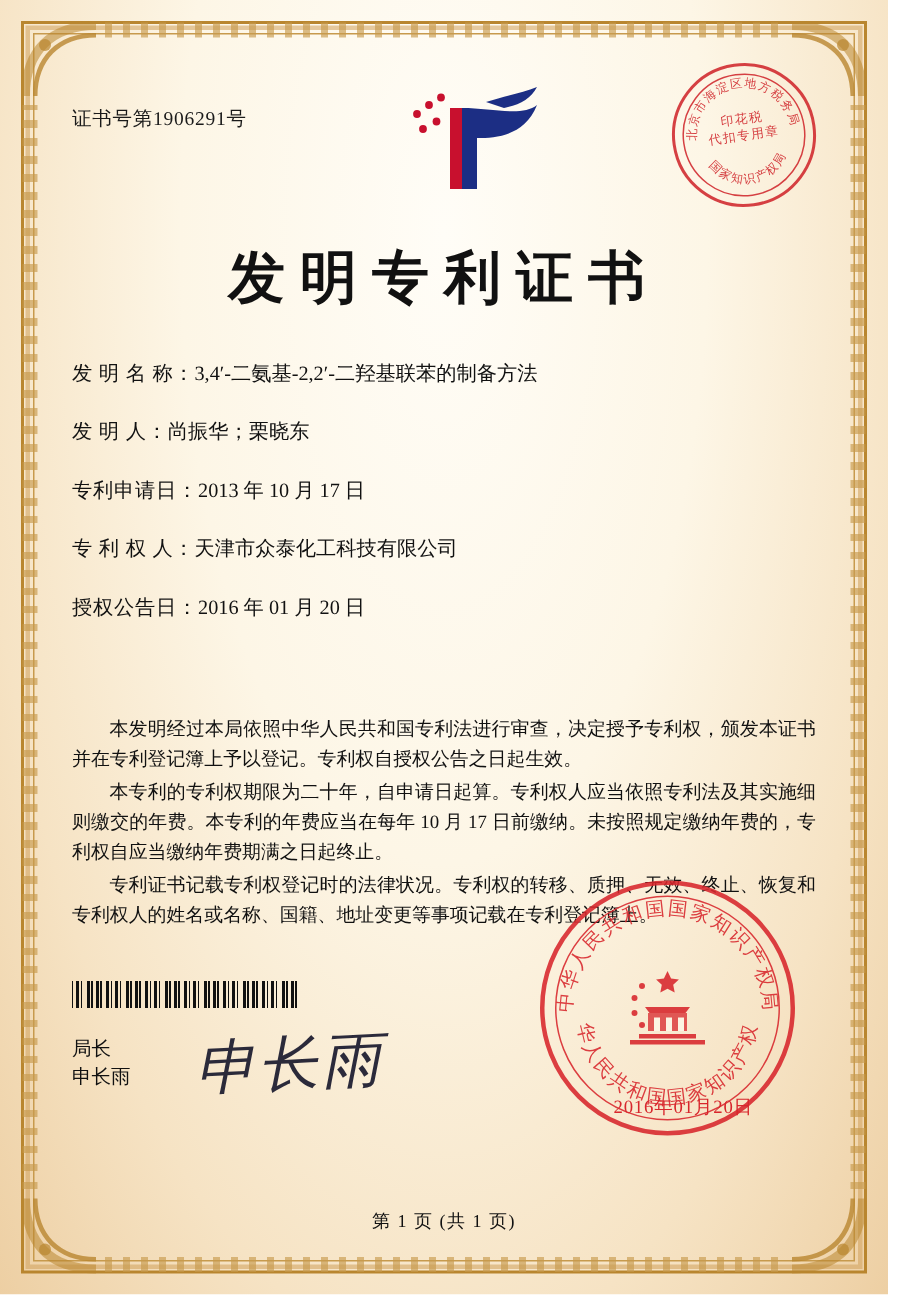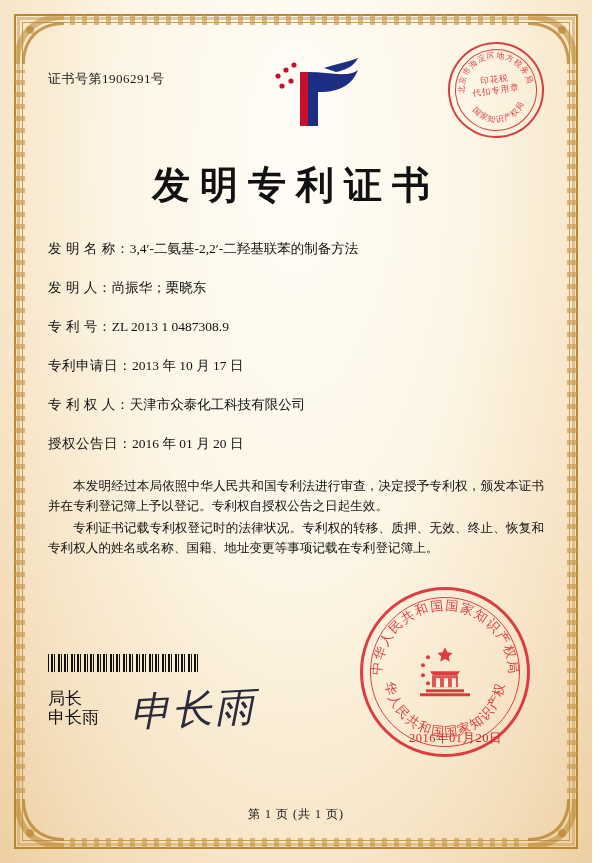--- a/index.html
+++ b/index.html
@@ -188,21 +188,21 @@
         #111 0 1px, transparent 1px 3px,
         #111 3px 5px, transparent 5px 6px,
         #111 6px 7px, transparent 7px 10px,
         #111 10px 12px, transparent 12px 13px);
   }
 
   .signoff {
     position: absolute;
     left: 14px;
     top: 655px;
-    font-size: 17px;
+    font-size: 13px;
     line-height: 19px;
     color: #111;
   }
   .signature {
     position: absolute;
     left: 96px;
     top: 648px;
     font-size: 40px;
     color: #1a1a2e;
     font-family: "Liberation Serif", serif;
@@ -338,35 +338,33 @@
     <div class="title">发明专利证书</div>
 
     <div class="fields">
       <div class="field">
         <span class="flabel">发 明 名 称：</span><span>3,4′-二氨基-2,2′-二羟基联苯的制备方法</span>
       </div>
       <div class="field">
         <span class="flabel">发 明 人：</span><span>尚振华；栗晓东</span>
       </div>
       <div class="field">
-        <span class="flabel">专 利 号：</span><span>ZL 2013 1 0487308.9</span>
-      </div>
-      <div class="field">
         <span class="flabel">专利申请日：</span><span>2013 年 10 月 17 日</span>
       </div>
       <div class="field">
         <span class="flabel">专 利 权 人：</span><span>天津市众泰化工科技有限公司</span>
       </div>
       <div class="field">
         <span class="flabel">授权公告日：</span><span>2016 年 01 月 20 日</span>
       </div>
     </div>
 
     <div class="body-text">
       <p>本发明经过本局依照中华人民共和国专利法进行审查，决定授予专利权，颁发本证书并在专利登记簿上予以登记。专利权自授权公告之日起生效。</p>
+      <p>本专利的专利权期限为二十年，自申请日起算。专利权人应当依照专利法及其实施细则缴交的年费。本专利的年费应当在每年 10 月 17 日前缴纳。未按照规定缴纳年费的，专利权自应当缴纳年费期满之日起终止。</p>
       <p>专利证书记载专利权登记时的法律状况。专利权的转移、质押、无效、终止、恢复和专利权人的姓名或名称、国籍、地址变更等事项记载在专利登记簿上。</p>
     </div>
 
     <div class="barcode"></div>
 
     <div class="signoff">
       <div>局长</div>
       <div>申长雨</div>
     </div>
 

